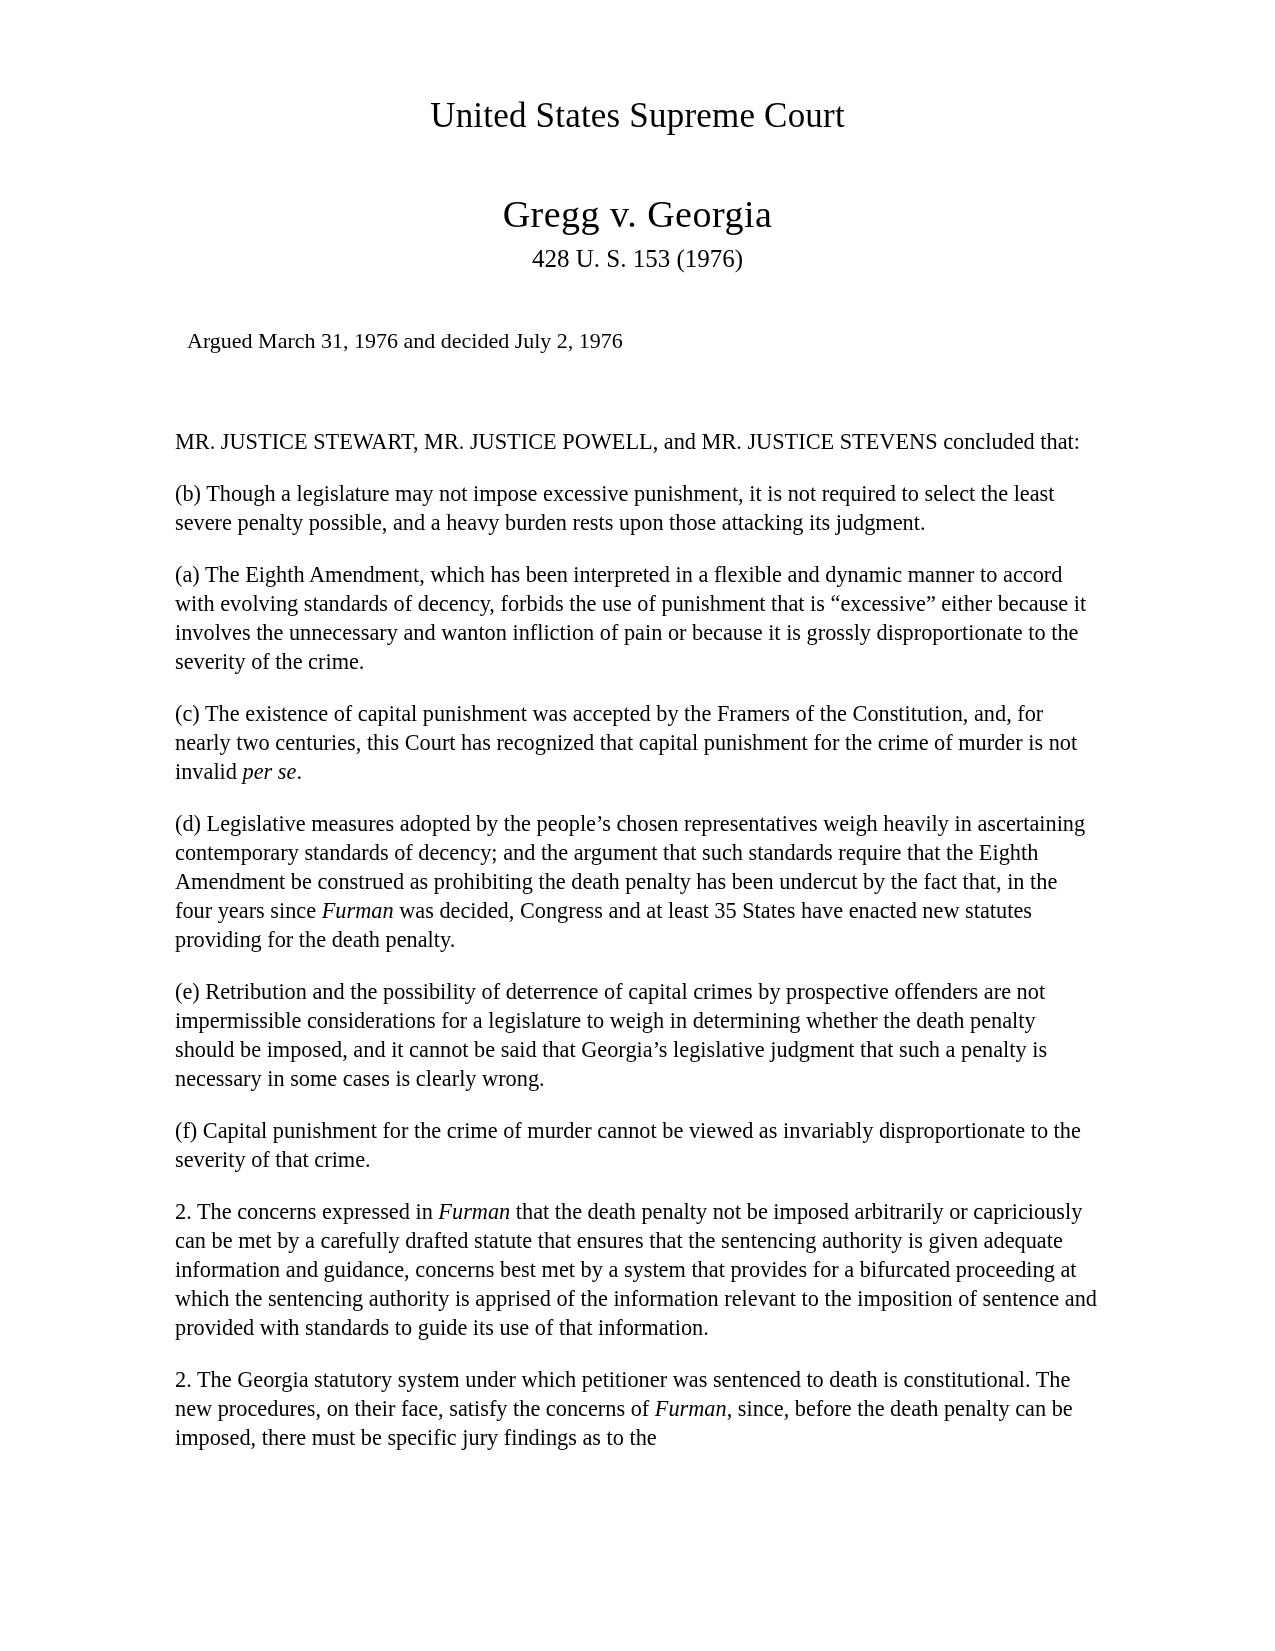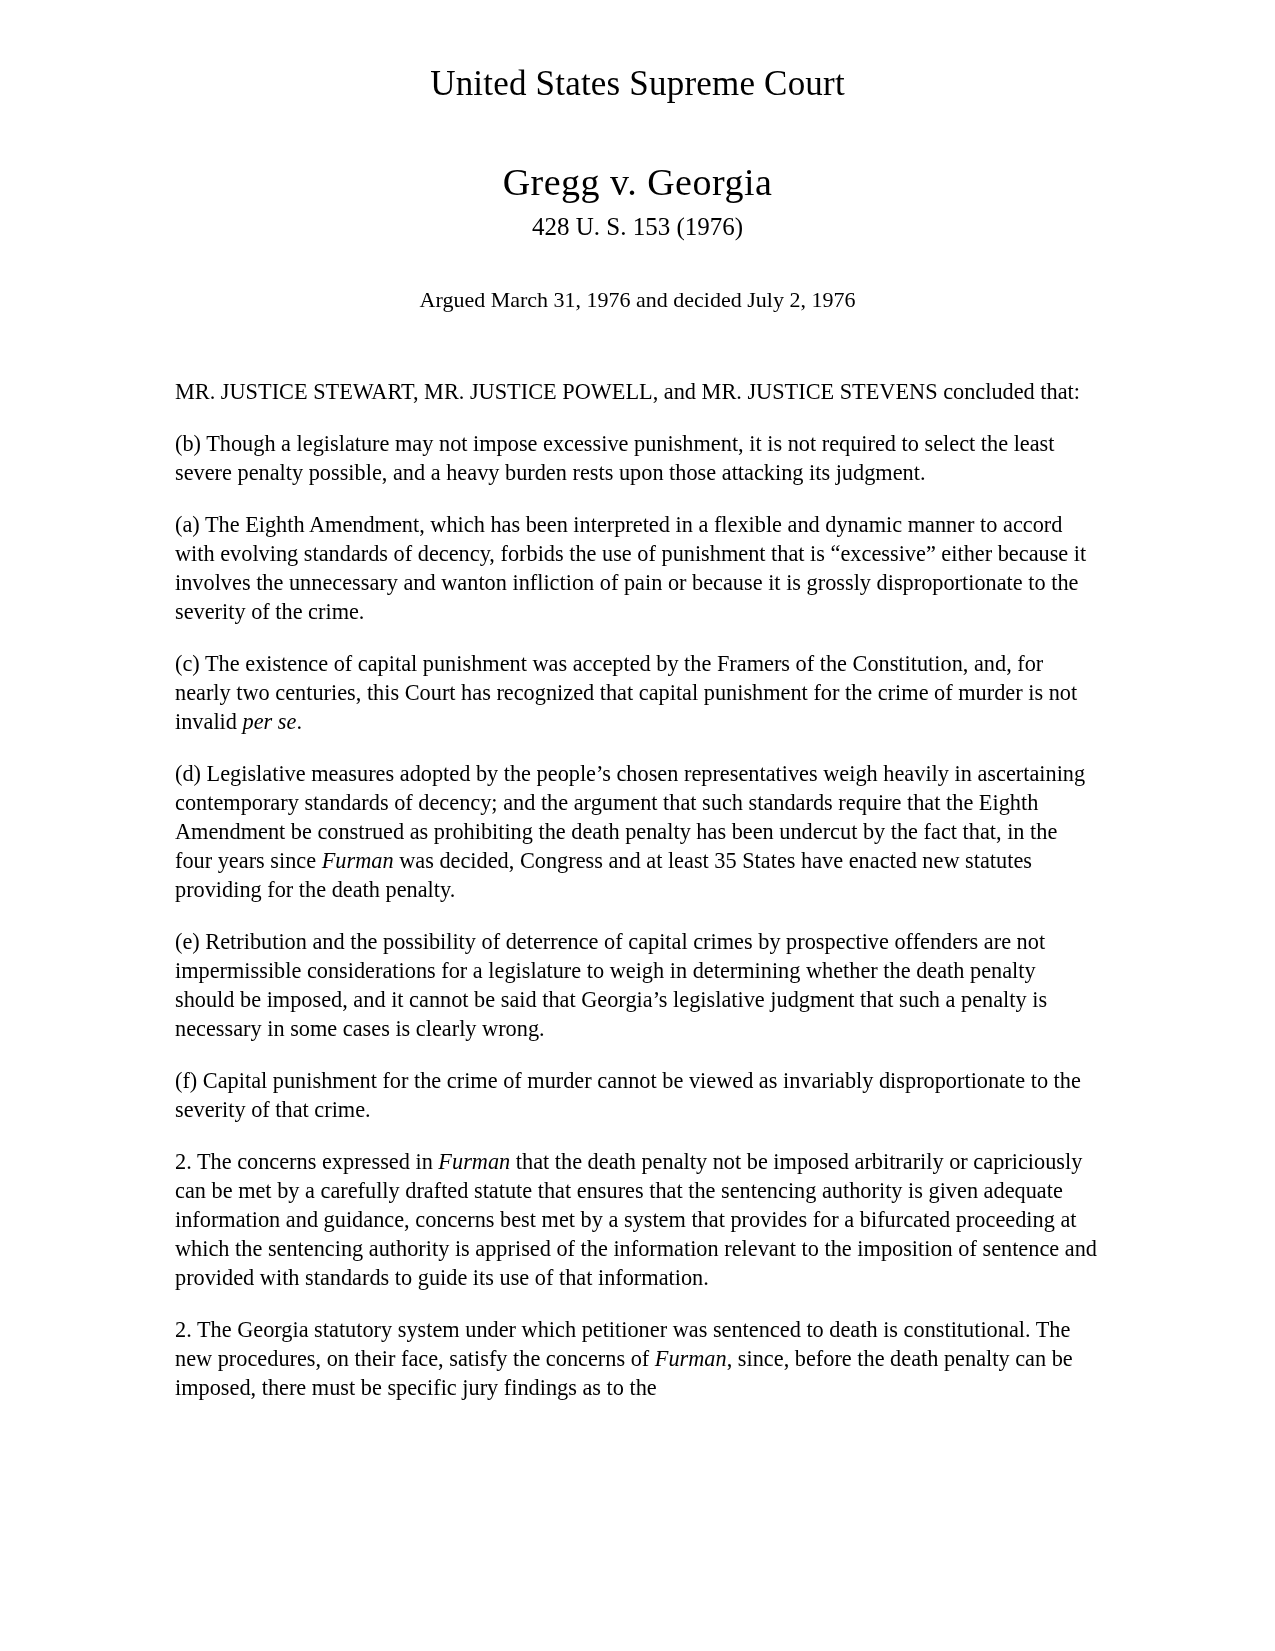--- a/index.html
+++ b/index.html
@@ -28,43 +28,42 @@
   }
 
   
   .court-title {
     text-align: center;
     font-size: 35px;
     line-height: 1.15;
     font-weight: normal;
     letter-spacing: 0.2px;
     margin: 0;
-    padding-top: 64px;
+    padding-top: 96px;
   }
   .case-title {
     text-align: center;
     font-size: 38px;
     line-height: 1.1;
     font-weight: normal;
     margin: 0;
     padding-top: 58px;
     letter-spacing: 0.5px;
   }
   .citation {
     text-align: center;
     font-size: 25px;
     line-height: 1.2;
     margin: 0;
     padding-top: 8px;
   }
   .argued {
-    text-align: center;
     font-size: 22px;
     line-height: 1.2;
-    margin: 3px;
+    margin: 12px;
     padding-top: 42px;
   }
 
   
   .body-block {
     padding-top: 62px;
   }
   p.para {
     font-size: 22.3px;
     line-height: 1.30;

